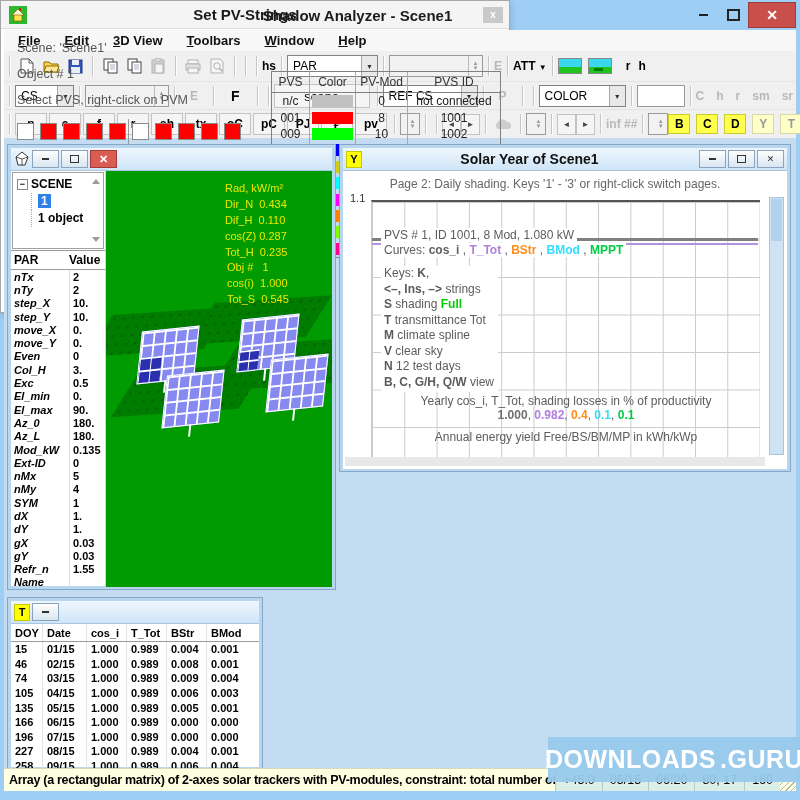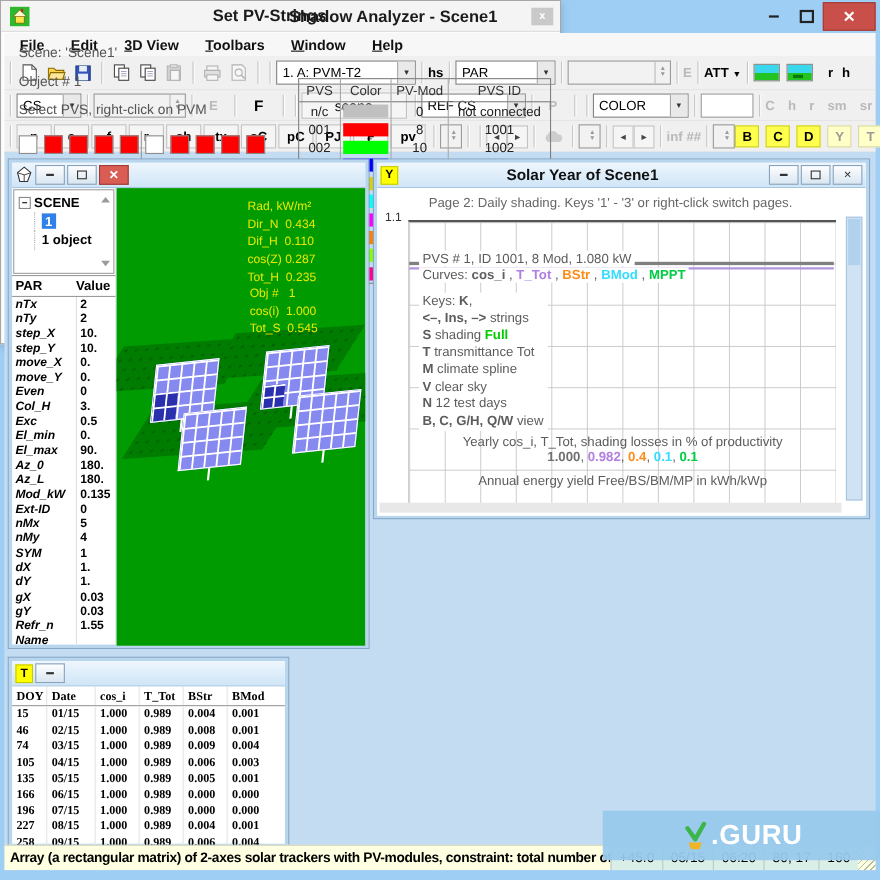--- a/index.html
+++ b/index.html
@@ -140,21 +140,21 @@
   .pvsrow.head{height:20px;border-bottom:1px solid #808080;color:#333;}
   .pvsrow>div{height:100%;display:flex;align-items:center;justify-content:center;box-sizing:border-box;}
   .c-pvs{width:38px;border-right:1px solid #a8a8a8;}
   .c-color{width:46px;border-right:1px solid #a8a8a8;padding:1px 2px;}
   .c-color .sw{width:100%;height:12px;}
   .c-mod{width:52px;border-right:1px solid #a8a8a8;}
   .c-id{flex:1;}
   
   #table-win{left:8px;top:598px;width:254px;height:172px;z-index:2;}
   .tgrid{font-size:11px;font-weight:bold;color:#000;}
-  .trow{display:flex;height:14.6px;align-items:center;font-family:Liberation Serif, serif;}
+  .trow{display:flex;height:14.6px;align-items:center;}
   .trow.head{height:17px;border-bottom:1px solid #9a9a9a;}
   .trow>div{padding-left:4px;box-sizing:border-box;border-right:1px solid #e4e4e4;height:100%;
       display:flex;align-items:center;white-space:nowrap;overflow:hidden;}
   .tc0{width:32px;}.tc1{width:44px;}.tc2{width:40px;}.tc3{width:40px;}.tc4{width:40px;}.tc5{flex:1;border-right:none!important;}
   
   .statusbar{position:absolute;left:4px;right:4px;top:768px;height:22px;background:#ffffe1;
       border-top:1px solid #d8d8c0;display:flex;align-items:center;font-size:12.5px;font-weight:bold;
       color:#000;overflow:hidden;z-index:6;}
   .stmsg{white-space:nowrap;overflow:hidden;padding-left:5px;letter-spacing:-.3px;flex:1;}
   .stcell{flex:0 0 auto;height:100%;display:flex;align-items:center;justify-content:center;
@@ -251,24 +251,20 @@
     </div>
   <div class="icobtn dis">
     <svg width="15" height="16" viewBox="0 0 15 16">
         <path d="M1,1 h9 l3,3 v11 h-12 z" fill="#fff" stroke="#555"></path>
         <circle cx="7" cy="8" r="3.2" fill="none" stroke="#555"></circle>
         <path d="M9.4,10.4 l3,3" stroke="#555" stroke-width="1.5"></path>
       </svg>
     </div>
   <div class="sep"></div>
     <div class="sep"></div>
-  <div class="combo" style="width:120px">
-    <span>1. A: PVM-T2</span>
-      <span class="arrow">▼</span>
-    </div>
   <div class="sep"></div>
   <div class="lbl">hs</div>
   <div class="sep"></div>
   <div class="combo" style="width:84px">
     <span>PAR</span>
       <span class="arrow">▼</span>
     </div>
   <div class="sep"></div>
   <div class="spinbox" style="width:92px">
       <div class="ud">▲<br>▼</div>
@@ -780,21 +776,21 @@
         </div>
         <div class="pvsrow">
           <div class="c-pvs">001</div>
           <div class="c-color">
             <div class="sw" style="background: rgb(255, 0, 0);"></div>
           </div>
           <div class="c-mod">8</div>
           <div class="c-id">1001</div>
         </div>
         <div class="pvsrow">
-          <div class="c-pvs">002</div>
+          <div class="c-pvs">009</div>
           <div class="c-color">
             <div class="sw" style="background: rgb(0, 255, 0);"></div>
           </div>
           <div class="c-mod">10</div>
           <div class="c-id">1002</div>
         </div>
         <div class="pvsrow">
           <div class="c-pvs">003</div>
           <div class="c-color">
             <div class="sw" style="background: rgb(0, 0, 255);"></div>
@@ -860,18 +856,19 @@
       <div class="stcell">+45.0</div>
       <div class="stcell">05/15</div>
       <div class="stcell">06:20</div>
       <div class="stcell">80, 17</div>
       <div class="stcell">160</div>
     </div>
   <div class="grip"></div>
 </div>
 
 <div class="watermark">
+  <span>DOWNLOADS</span>
   <svg width="24" height="26" viewBox="0 0 24 26">
     <polyline points="5,6 12,16 20,2" fill="none" stroke="#3cb54a" stroke-width="4" stroke-linecap="round" stroke-linejoin="round"></polyline>
     <path d="M6,19 h12 l-2,6 h-8 z" fill="#f0b429"></path>
   </svg>
   <span>.GURU</span>
 </div>
 
 </body></html>

